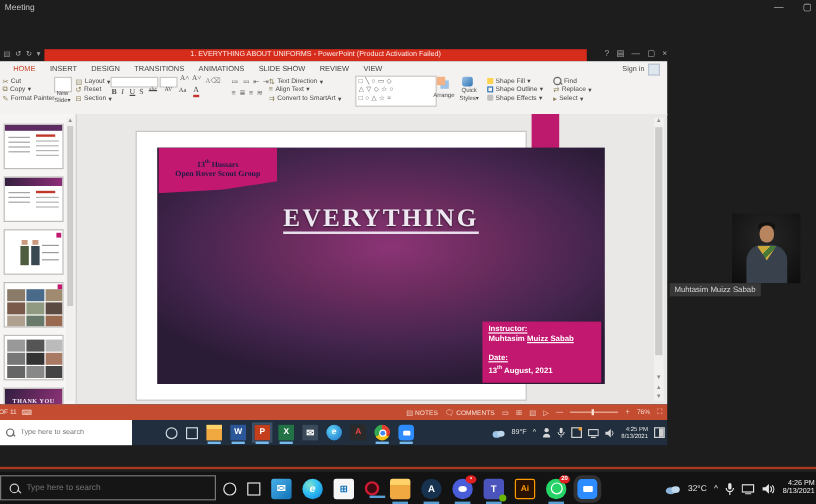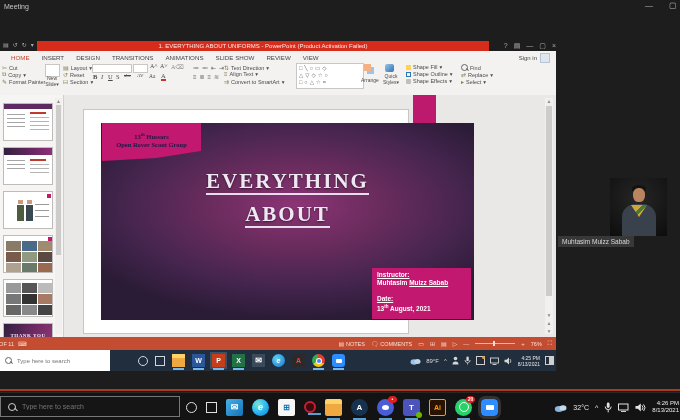--- a/index.html
+++ b/index.html
@@ -69,21 +69,21 @@
       linear-gradient(#777,#777),linear-gradient(#333,#333),linear-gradient(#a87a64,#a87a64),
       linear-gradient(#666,#666),linear-gradient(#888,#888),linear-gradient(#444,#444);
       background-repeat:no-repeat;
       background-position:2px 3px,18px 3px,34px 3px,2px 14px,18px 14px,34px 14px,2px 25px,18px 25px,34px 25px;
       background-size:15px 10px,15px 10px,14px 10px,15px 10px,15px 10px,14px 10px,15px 10px,15px 10px,14px 10px;}
   .t6{background:linear-gradient(120deg,#2f1e3e 0%,#6d2a63 60%,#8c3476 100%);}
   .t6 span{display:block;margin-top:9px;text-align:center;color:#f2eef4;font-size:5px;letter-spacing:.5px;
            font-family:"Liberation Serif",serif;font-weight:bold;}
   
   #editor{left:64px;top:95px;width:492px;height:242px;background:#e9e8e7;}
-  #page{left:20px;top:15px;width:324px;height:223px;background:#fff;box-shadow:0 0 0 1px #c7c6c5;}
+  #page{left:50px;top:15px;width:324px;height:223px;background:#fff;box-shadow:0 0 0 1px #c7c6c5;}
   #purple{left:17px;top:13px;width:373px;height:197px;
           background:radial-gradient(ellipse 65% 58% at 52% 42%,#8c3476 0%,#6b2c5e 34%,#45254e 70%,#2a1b36 100%);}
   #banner{left:1px;top:0px;width:99px;height:38px;background:#c2186f;
           clip-path:polygon(0 0,100% 0,100% 74%,55% 92%,0 100%);color:#1c1a46;
           font-family:"Liberation Serif",serif;font-weight:bold;font-size:6.5px;line-height:8px;
           text-align:center;padding-top:8px;box-sizing:border-box;}
   #corner-tab{left:329px;top:-15px;width:23px;height:39px;background:#bd1a6e;}
   .title-line{display:block;text-align:center;color:#eee8f2;font-family:"Liberation Serif",serif;
               font-weight:bold;font-size:21px;letter-spacing:2px;line-height:33px;
               text-shadow:0 1px 2px rgba(0,0,0,.55);}
@@ -313,21 +313,20 @@
   <div class="a" id="editor">
     <div class="a" id="page">
       <div class="a" id="corner-tab"></div>
       <div class="a" id="purple">
         <div class="a" id="banner">
           <span><span>13</span><sup style="font-size:4.5px;">th</sup><span> Hussars</span></span><br>
           <span>Open Rover Scout Group</span>
         </div>
         <div class="a" style="left:0;top:42px;width:373px;">
           <span class="title-line"><b>EVERYTHING</b></span>
-          <span class="title-line"><b>ABOUT</b></span>
         </div>
         <div class="a" id="infobox">
           <span class="u">Instructor:</span><br>
           <span><span>Muhtasim </span><span class="u">Muizz Sabab</span></span><br><br>
           <span class="u">Date:</span><br>
           <span><span>13</span><sup style="font-size:4.5px;">th</sup><span> August, 2021</span></span>
         </div>
       </div>
     </div>
     <div class="a sb-track" style="left:481px;top:3px;width:8px;height:236px;">

